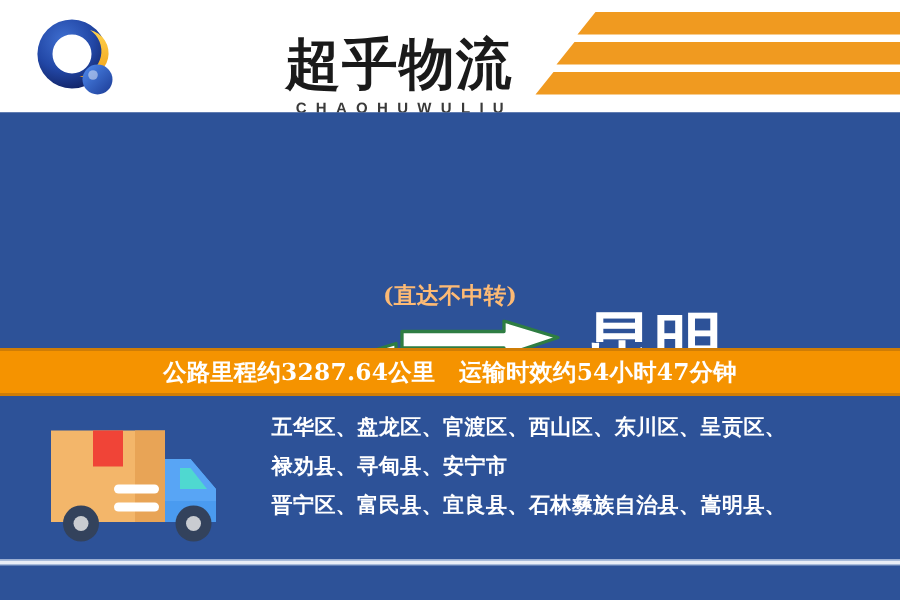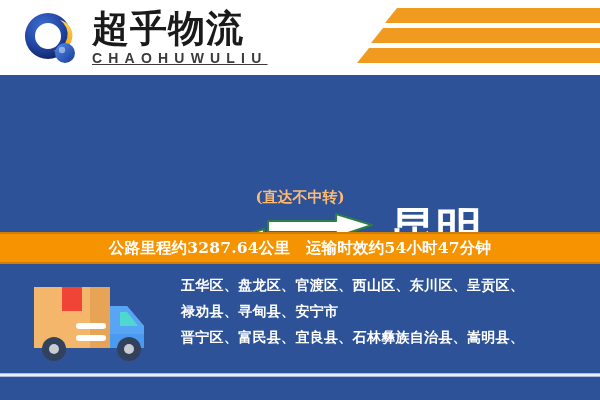--- a/index.html
+++ b/index.html
@@ -29,36 +29,37 @@
     background: #ffffff;
     overflow: hidden;
   }
   .logo-mark {
     position: absolute;
     left: 22px; top: 10px;
     width: 56px; height: 56px;
   }
   .logo-text-wrap {
     position: absolute;
-    left: 92px; top: 8px;
+    left: 92px; top: 22px;
     width: 250px;
+    text-align: right;
   }
   .logo-cn {
     font-family: "DejaVu Serif", "Liberation Serif", serif;
     font-weight: bold;
     font-size: 37px;
     line-height: 41px;
     color: #1a1a1a;
     letter-spacing: 1px;
     white-space: nowrap;
   }
   .logo-en {
     font-family: "Liberation Sans", sans-serif;
     font-weight: bold;
-    font-size: 14px;
+    font-size: 10px;
     line-height: 13px;
     color: #3a3a3a;
     letter-spacing: 6.2px;
     margin-top: 3px;
     white-space: nowrap;
     text-decoration: underline;
   }
   .stripes {
     position: absolute;
     right: 0; top: 6px;

